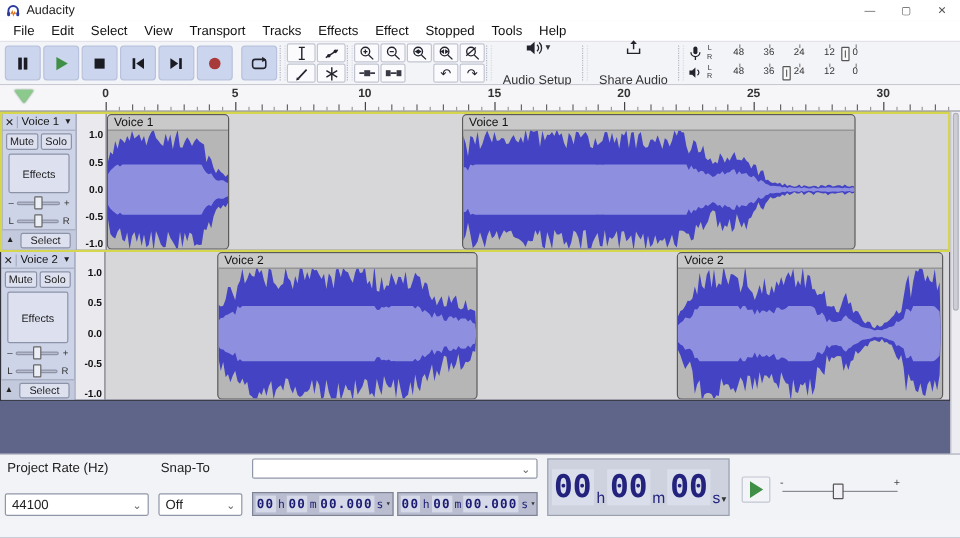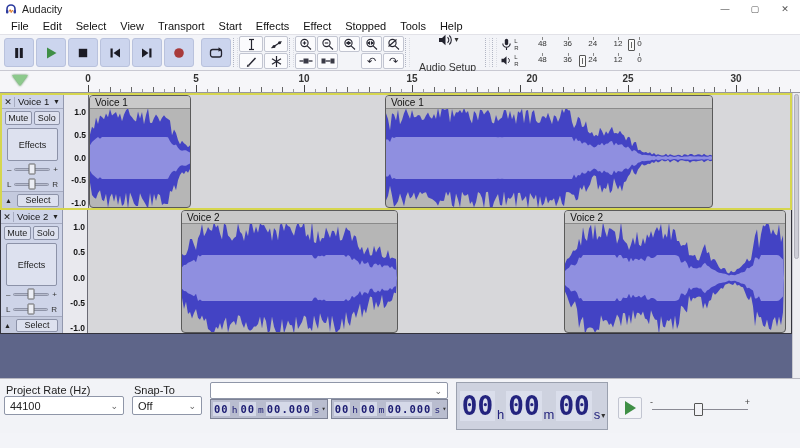--- a/index.html
+++ b/index.html
@@ -27,21 +27,21 @@
   .editgrid { display:grid; grid-template-columns:repeat(5,21px); grid-auto-rows:16px; gap:1px; align-content:center; }
   .sbtn { background:#fbfbfd; border:1px solid #c2c5d1; border-radius:2px; display:flex; align-items:center; justify-content:center; font-size:11px; color:#23232e; }
   .sbtn.noborder { background:transparent; border-color:transparent; }
   .bigbtn { display:flex; flex-direction:column; align-items:center; justify-content:center; padding:0 8px; }
   .bigbtn .icorow { display:flex; align-items:center; gap:2px; height:16px; }
   .bigbtn .lbl { font-size:10.5px; color:#333; margin-top:14px; }
   .caret { font-size:8px; color:#333; }
 
   
   .meters { display:flex; flex-direction:column; justify-content:center; width:150px; }
-  .meterrow { height:16px; display:flex; align-items:center; }
+  .meterrow { height:16px; display:flex; align-items:center;text-align:center; }
   .meterrow .micon { width:16px; display:flex; justify-content:center; }
   .lr { display:flex; flex-direction:column; justify-content:center; width:8px; }
   .lr span { font-size:6px; line-height:7px; color:#333; }
   .mscale { position:relative; flex:1; height:100%; }
   .mscale .num { position:absolute; top:2px; transform:translateX(-50%); font-size:8px; color:#333; }
   .mscale .tick { position:absolute; top:0; width:1px; height:3px; background:#888; }
   .mscale .mthumb { position:absolute; top:2px; width:7px; height:12px; background:#fafafa; border:1px solid #555; border-radius:1px; }
   .mscale .mthumb::after { content:""; display:block; width:1px; height:6px; background:#666; margin:2px auto 0; }
 
   
@@ -77,21 +77,21 @@
   .tscale { width:25px; background:#e9e9ee; border-right:1px solid #6a6a74; flex:none; display:flex; flex-direction:column; padding:13px 2px 1px 0; }
   .tscale .scol { flex:1; display:flex; flex-direction:column; justify-content:space-between; align-items:flex-end; }
   .tscale span { font-size:8.5px; font-weight:bold; color:#111; line-height:8px; }
   .tclips { flex:1; position:relative; background:#d7d7da; overflow:hidden; }
   .clip { position:absolute; top:0; bottom:0; background:#b6b6b6; border:1px solid #5a5a5a; border-radius:4px; overflow:hidden; }
   .cliphead { height:13px; background:#c9c9c9; border-bottom:1px solid #8a8a8a; font-size:10px; color:#111; padding-left:5px; line-height:13px; white-space:nowrap; overflow:hidden; }
   .clipbody { position:absolute; left:0; right:0; top:13px; bottom:0; }
 
   
   .bottombar { height:55px; background:#f2f3f7; border-top:1px solid #b9b9c2; display:flex; align-items:stretch; padding:3px 4px; flex:none; }
-  .bgroup { display:flex; flex-direction:column; justify-content:flex-start; }
+  .bgroup { display:flex; flex-direction:column; justify-content:space-between; }
   .blabel { font-size:11px; color:#222; padding:2px 0 0 2px; white-space:nowrap; }
   .select { background:#fff; border:1px solid #8f96a8; border-radius:2px; height:19px; display:flex; align-items:center; padding:0 5px; font-size:11px; color:#222; }
   .select .scaret { margin-left:auto; font-size:9px; color:#666; }
   .g-rate { width:120px; }
   .g-snap { width:70px; margin-left:8px; }
   .g-sel { width:238px; margin-left:8px; }
   .g-sel .select { height:17px; }
   .fieldrow { display:flex; gap:3px; }
   .tfield { flex:1; height:20px; background:#b9bdcf; border:1px solid #7d8295; display:flex; align-items:center; padding:0 1px; font-family:"DejaVu Sans Mono", monospace; }
   .tfield .dg { background:#d5d9e8; font-size:10.5px; font-weight:bold; color:#1c1c72; padding:1px 1px; margin:0 1px; letter-spacing:1px; }
@@ -137,21 +137,21 @@
       <span>✕</span>
     </div>
   </div>
 
   <div class="menubar">
     <span>File</span>
     <span>Edit</span>
     <span>Select</span>
     <span>View</span>
     <span>Transport</span>
-    <span>Start</span>
+    <span>Tracks</span>
     <span>Effects</span>
     <span>Effect</span>
     <span>Stopped</span>
     <span>Tools</span>
     <span>Help</span>
   </div>
 
   <div class="toolbar">
     <div class="tgroup">
       <div class="tbtn">
@@ -293,20 +293,32 @@
               <polygon points="2,5 5,5 8.5,1.8 8.5,12.2 5,9 2,9" fill="#23232e"></polygon>
               <path d="M10.5,4.2 a3.6,3.6 0 0 1 0,5.6 M12.3,2.5 a6,6 0 0 1 0,9" fill="none" stroke="#23232e" stroke-width="1.1"></path>
             </svg>
         </span>
         <span class="caret">▾</span>
       </div>
       <span class="lbl">Audio Setup</span>
     </div>
     <div class="grip"></div>
 
+    <div class="bigbtn">
+      <div class="icorow">
+        <span>
+          <svg width="14" height="15" viewBox="0 0 14 15">
+              <line x1="7" y1="2.5" x2="7" y2="9" stroke="#23232e" stroke-width="1.2"></line>
+              <polygon points="4.2,4.6 7,1.6 9.8,4.6" fill="#23232e"></polygon>
+              <path d="M2,8.5 V12.5 H12 V8.5" fill="none" stroke="#23232e" stroke-width="1.2"></path>
+            </svg>
+        </span>
+      </div>
+      <span class="lbl">Share Audio</span>
+    </div>
     <div class="grip"></div>
 
     <div class="meters">
       <div class="meterrow">
         <span class="micon">
           <svg width="11" height="13" viewBox="0 0 11 13">
               <rect x="3.8" y="0.8" width="3.4" height="6.4" rx="1.7" fill="#23232e"></rect>
               <path d="M1.8,5.5 a3.7,3.7 0 0 0 7.4,0" fill="none" stroke="#23232e" stroke-width="1.1"></path>
               <line x1="5.5" y1="9.5" x2="5.5" y2="12" stroke="#23232e" stroke-width="1.1"></line>
             </svg>
@@ -399,21 +411,21 @@
         <span class="t1" style="left: 345.6px;"></span>
         <span class="th" style="left: 356.4px;"></span>
         <span class="t1" style="left: 367.2px;"></span>
         <span class="th" style="left: 378px;"></span>
         <span class="t1" style="left: 388.8px;"></span>
         <span class="th" style="left: 399.6px;"></span>
         <span class="t1" style="left: 410.4px;"></span>
         <span class="th" style="left: 421.2px;"></span>
         <span class="t5" style="left: 432px;"></span>
         <span class="th" style="left: 442.8px;"></span>
-        <span class="num" style="left: 444px;">20</span>
+        <span class="num" style="left: 432px;">20</span>
         <span class="t1" style="left: 453.6px;"></span>
         <span class="th" style="left: 464.4px;"></span>
         <span class="t1" style="left: 475.2px;"></span>
         <span class="th" style="left: 486px;"></span>
         <span class="t1" style="left: 496.8px;"></span>
         <span class="th" style="left: 507.6px;"></span>
         <span class="t1" style="left: 518.4px;"></span>
         <span class="th" style="left: 529.2px;"></span>
         <span class="t5" style="left: 540px;"></span>
         <span class="th" style="left: 550.8px;"></span>

